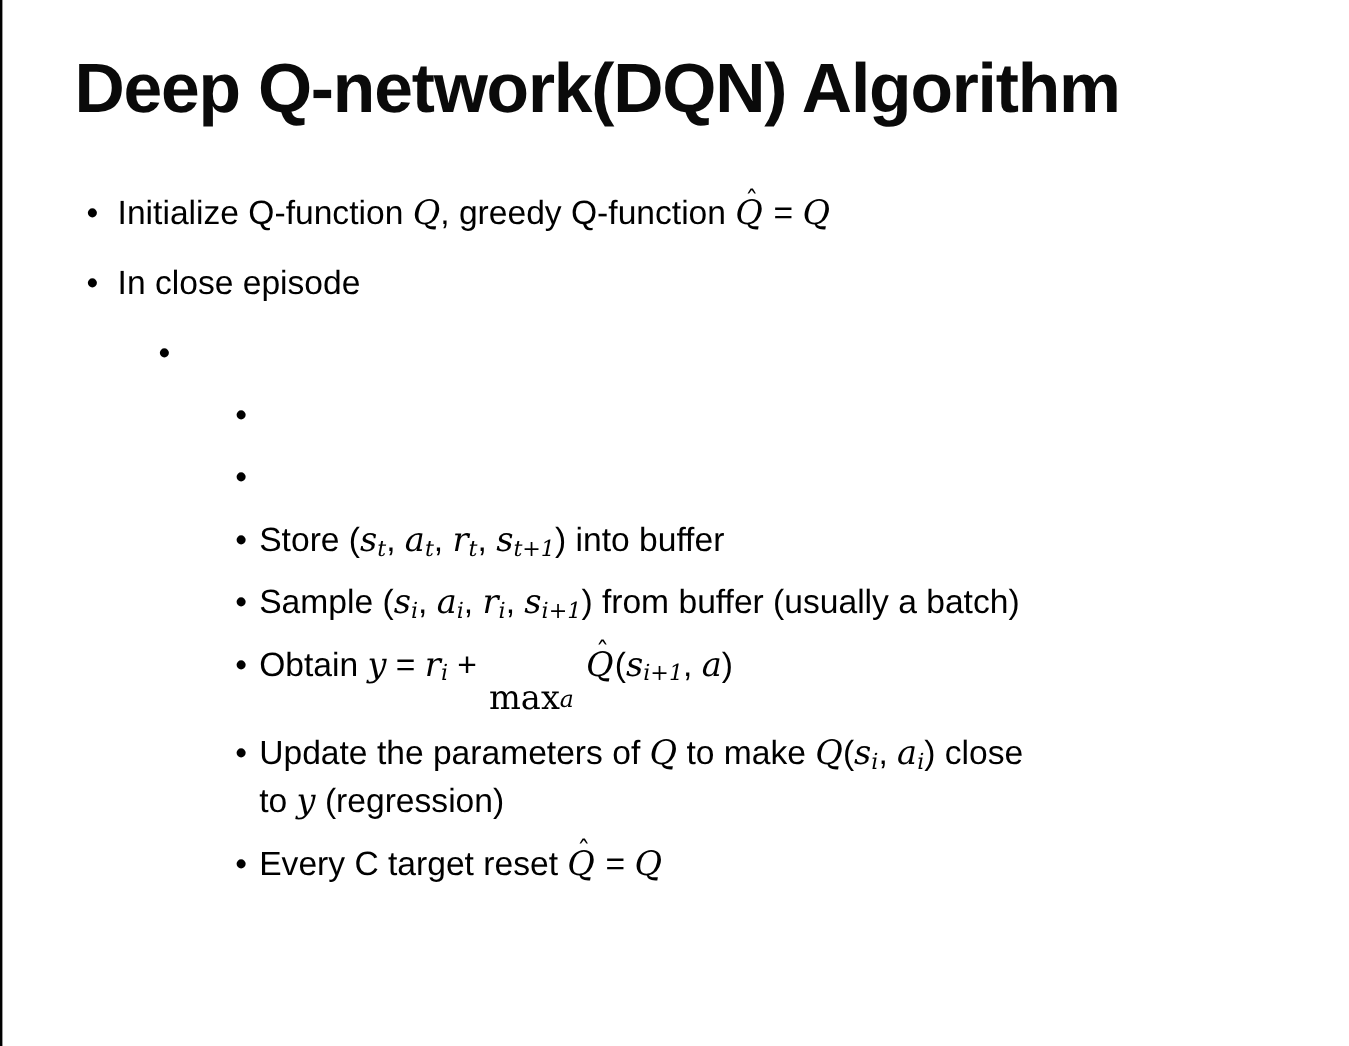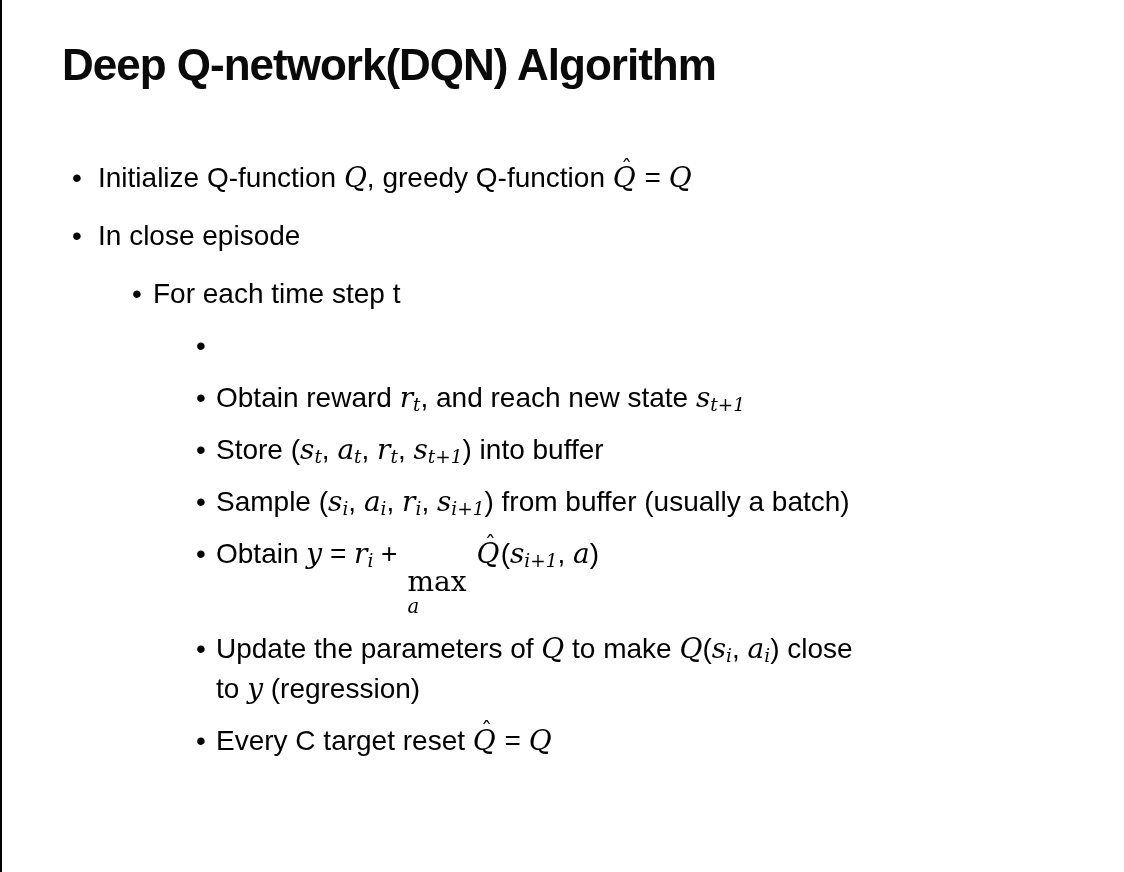--- a/index.html
+++ b/index.html
@@ -10,21 +10,21 @@
     overflow:hidden;
     font-family:"Liberation Sans",sans-serif;
     color:#000000;
   }
   .left-line{
     position:absolute;left:0;top:0;width:2px;height:100%;
     background:#000000;
   }
   .title{
     position:absolute;left:62px;top:40px;margin:0;
-    font-size:44px;font-weight:700;letter-spacing:-1px;
+    font-size:58px;font-weight:700;letter-spacing:-1px;
     color:#0a0a0a;white-space:nowrap;
   }
   .body{
     position:absolute;left:0;top:158px;right:8px;
     font-size:28px;line-height:40px;
   }
   .row{display:flex;align-items:flex-start;}
   .row.l1{padding-left:72px;margin-bottom:18px;}
   .row.l2{padding-left:132px;margin-bottom:12px;}
   .row.l3{padding-left:196px;margin-bottom:12px;}
@@ -41,21 +41,21 @@
   .qhat{
     position:relative;display:inline-block;
     font-family:"DejaVu Serif",serif;font-style:italic;
     margin-right:0.04em;
   }
   .hat{
     position:absolute;left:0.10em;right:-0.10em;top:-0.05em;
     text-align:center;font-style:normal;font-size:0.8em;line-height:1;
   }
   .maxu{
-    display:inline-flex;flex-direction:column;
+    display:inline-flex;flex-direction:row;align-items:center;
     vertical-align:-1.0em;line-height:1;
     font-family:"DejaVu Serif",serif;
     margin:0 0.08em;
   }
   .maxu .op{font-style:normal;}
   .maxu .under{font-style:italic;font-size:0.7em;margin-top:1px;}
 </style>
 </head>
 <body>
 
@@ -66,28 +66,26 @@
       <div class="row l1">
         <span class="marker">•</span>
         <span class="content"><span class="txt">Initialize Q-function </span><span class="math">Q</span><span class="txt">, greedy Q-function </span><span class="qhat"><span class="hat">ˆ</span><span class="qch">Q</span></span><span class="txt"> = </span><span class="math">Q</span></span>
       </div>
       <div class="row l1">
         <span class="marker">•</span>
         <span class="content"><span class="txt">In close episode</span></span>
       </div>
       <div class="row l2">
         <span class="marker">•</span>
-        <span class="content"><span class="txt">For each time step t</span></span>
       </div>
       <div class="row l3">
         <span class="marker">•</span>
       </div>
       <div class="row l3">
         <span class="marker">•</span>
-        <span class="content"><span class="txt">Obtain reward </span><span class="math">r<span class="sub">t</span></span><span class="txt">, and reach new state </span><span class="math">s<span class="sub">t+1</span></span></span>
       </div>
       <div class="row l3">
         <span class="marker">•</span>
         <span class="content"><span class="txt">Store (</span><span class="math">s<span class="sub">t</span></span><span class="txt">, </span><span class="math">a<span class="sub">t</span></span><span class="txt">, </span><span class="math">r<span class="sub">t</span></span><span class="txt">, </span><span class="math">s<span class="sub">t+1</span></span><span class="txt">) into buffer</span></span>
       </div>
       <div class="row l3">
         <span class="marker">•</span>
         <span class="content"><span class="txt">Sample (</span><span class="math">s<span class="sub">i</span></span><span class="txt">, </span><span class="math">a<span class="sub">i</span></span><span class="txt">, </span><span class="math">r<span class="sub">i</span></span><span class="txt">, </span><span class="math">s<span class="sub">i+1</span></span><span class="txt">) from buffer (usually a batch)</span></span>
       </div>
       <div class="row l3">

